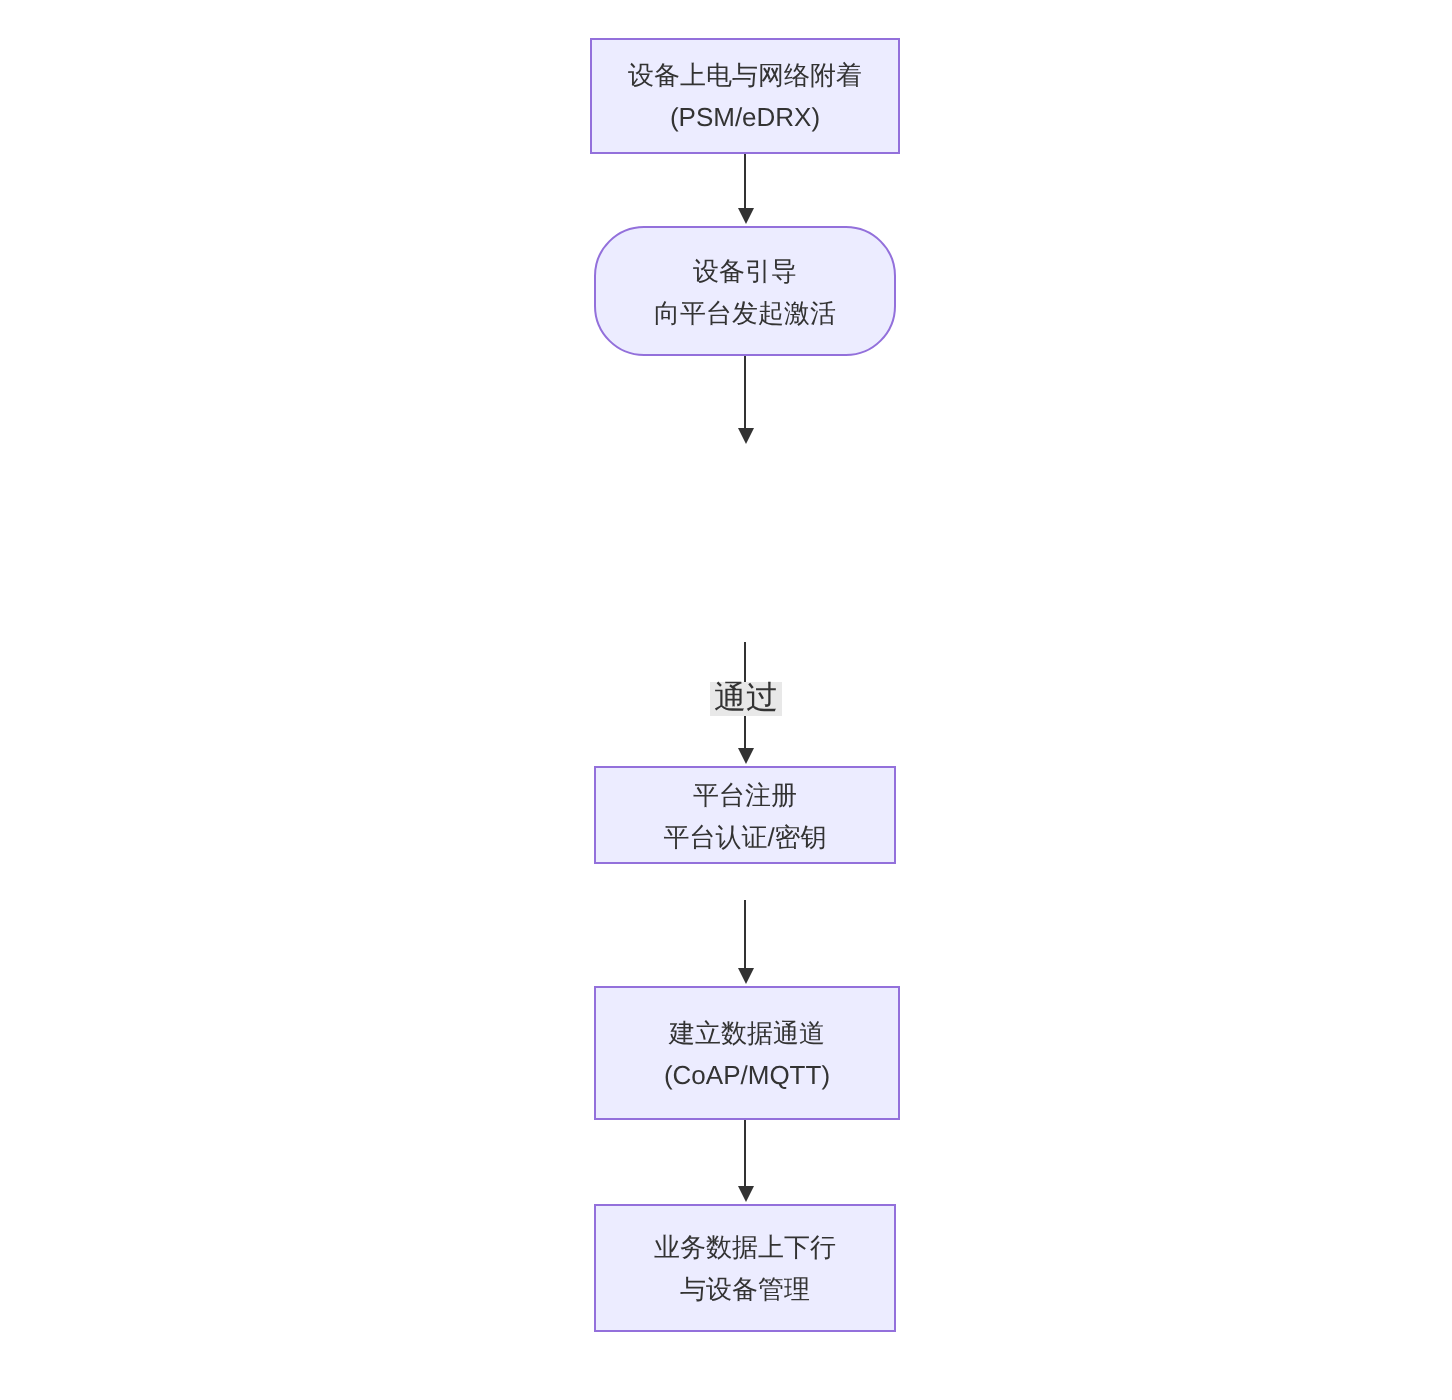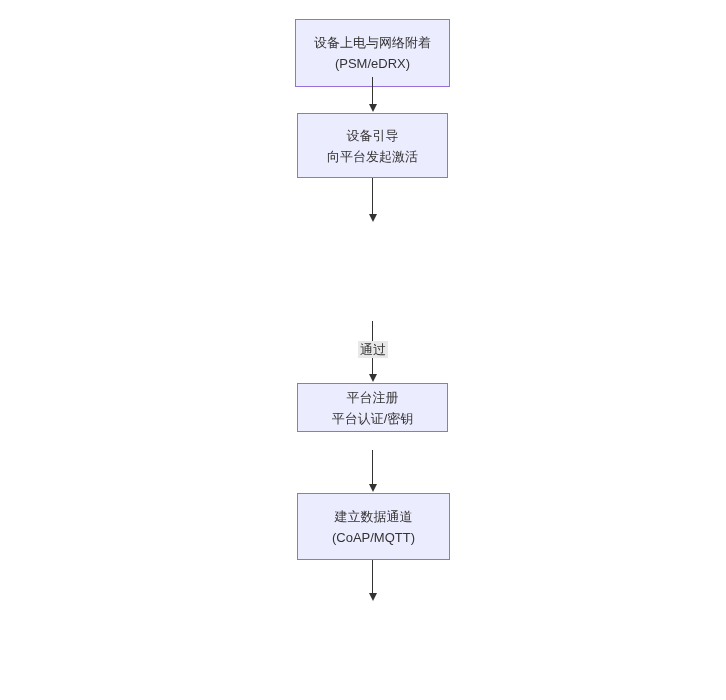--- a/index.html
+++ b/index.html
@@ -76,43 +76,43 @@
     border-right: 4.5px solid transparent;
     border-top: 8px solid var(--arrow, #333333);
   }
   .edge-label {
     position: absolute;
     left: 373px;
     top: 341px;
     transform: translateX(-50%);
     background: var(--edge-label-bg, #e8e8e8);
     color: var(--text, #333333);
-    font-size: 13px;
+    font-size: 16px;
     line-height: 17px;
     padding: 0 2px;
     z-index: 2;
     white-space: nowrap;
   }
 </style>
 </head>
 <body>
 
 <div class="canvas">
 
-  <div class="node" style="left:295px; top:19px; width:155px; height:68px;">
+  <div class="node" style="left:295px; top:19px; width:155px; height:58px;">
     <span class="line">设备上电与网络附着</span>
     <span class="line">(PSM/eDRX)</span>
   </div>
 
   <div class="arrow" style="left:368px; top:77px; height:35px;">
     <div class="arrow-line"></div>
     <div class="arrow-head"></div>
   </div>
 
-  <div class="node" style="left:297px; top:113px; width:151px; height:65px;">
+  <div class="node" style="left:297px; top:113px; width:151px; height:65px;border-radius:25px;">
     <span class="line">设备引导</span>
     <span class="line">向平台发起激活</span>
   </div>
 
   <div class="arrow" style="left:368px; top:178px; height:44px;">
     <div class="arrow-line"></div>
     <div class="arrow-head"></div>
   </div>
 
 
@@ -135,14 +135,18 @@
   <div class="node" style="left:297px; top:493px; width:153px; height:67px;">
     <span class="line">建立数据通道</span>
     <span class="line">(CoAP/MQTT)</span>
   </div>
 
   <div class="arrow" style="left:368px; top:560px; height:41px;">
     <div class="arrow-line"></div>
     <div class="arrow-head"></div>
   </div>
 
+  <div class="node" style="left:297px; top:602px; width:151px; height:64px;">
+    <span class="line">业务数据上下行</span>
+    <span class="line">与设备管理</span>
+  </div>
 
 </div>
 
 </body></html>

